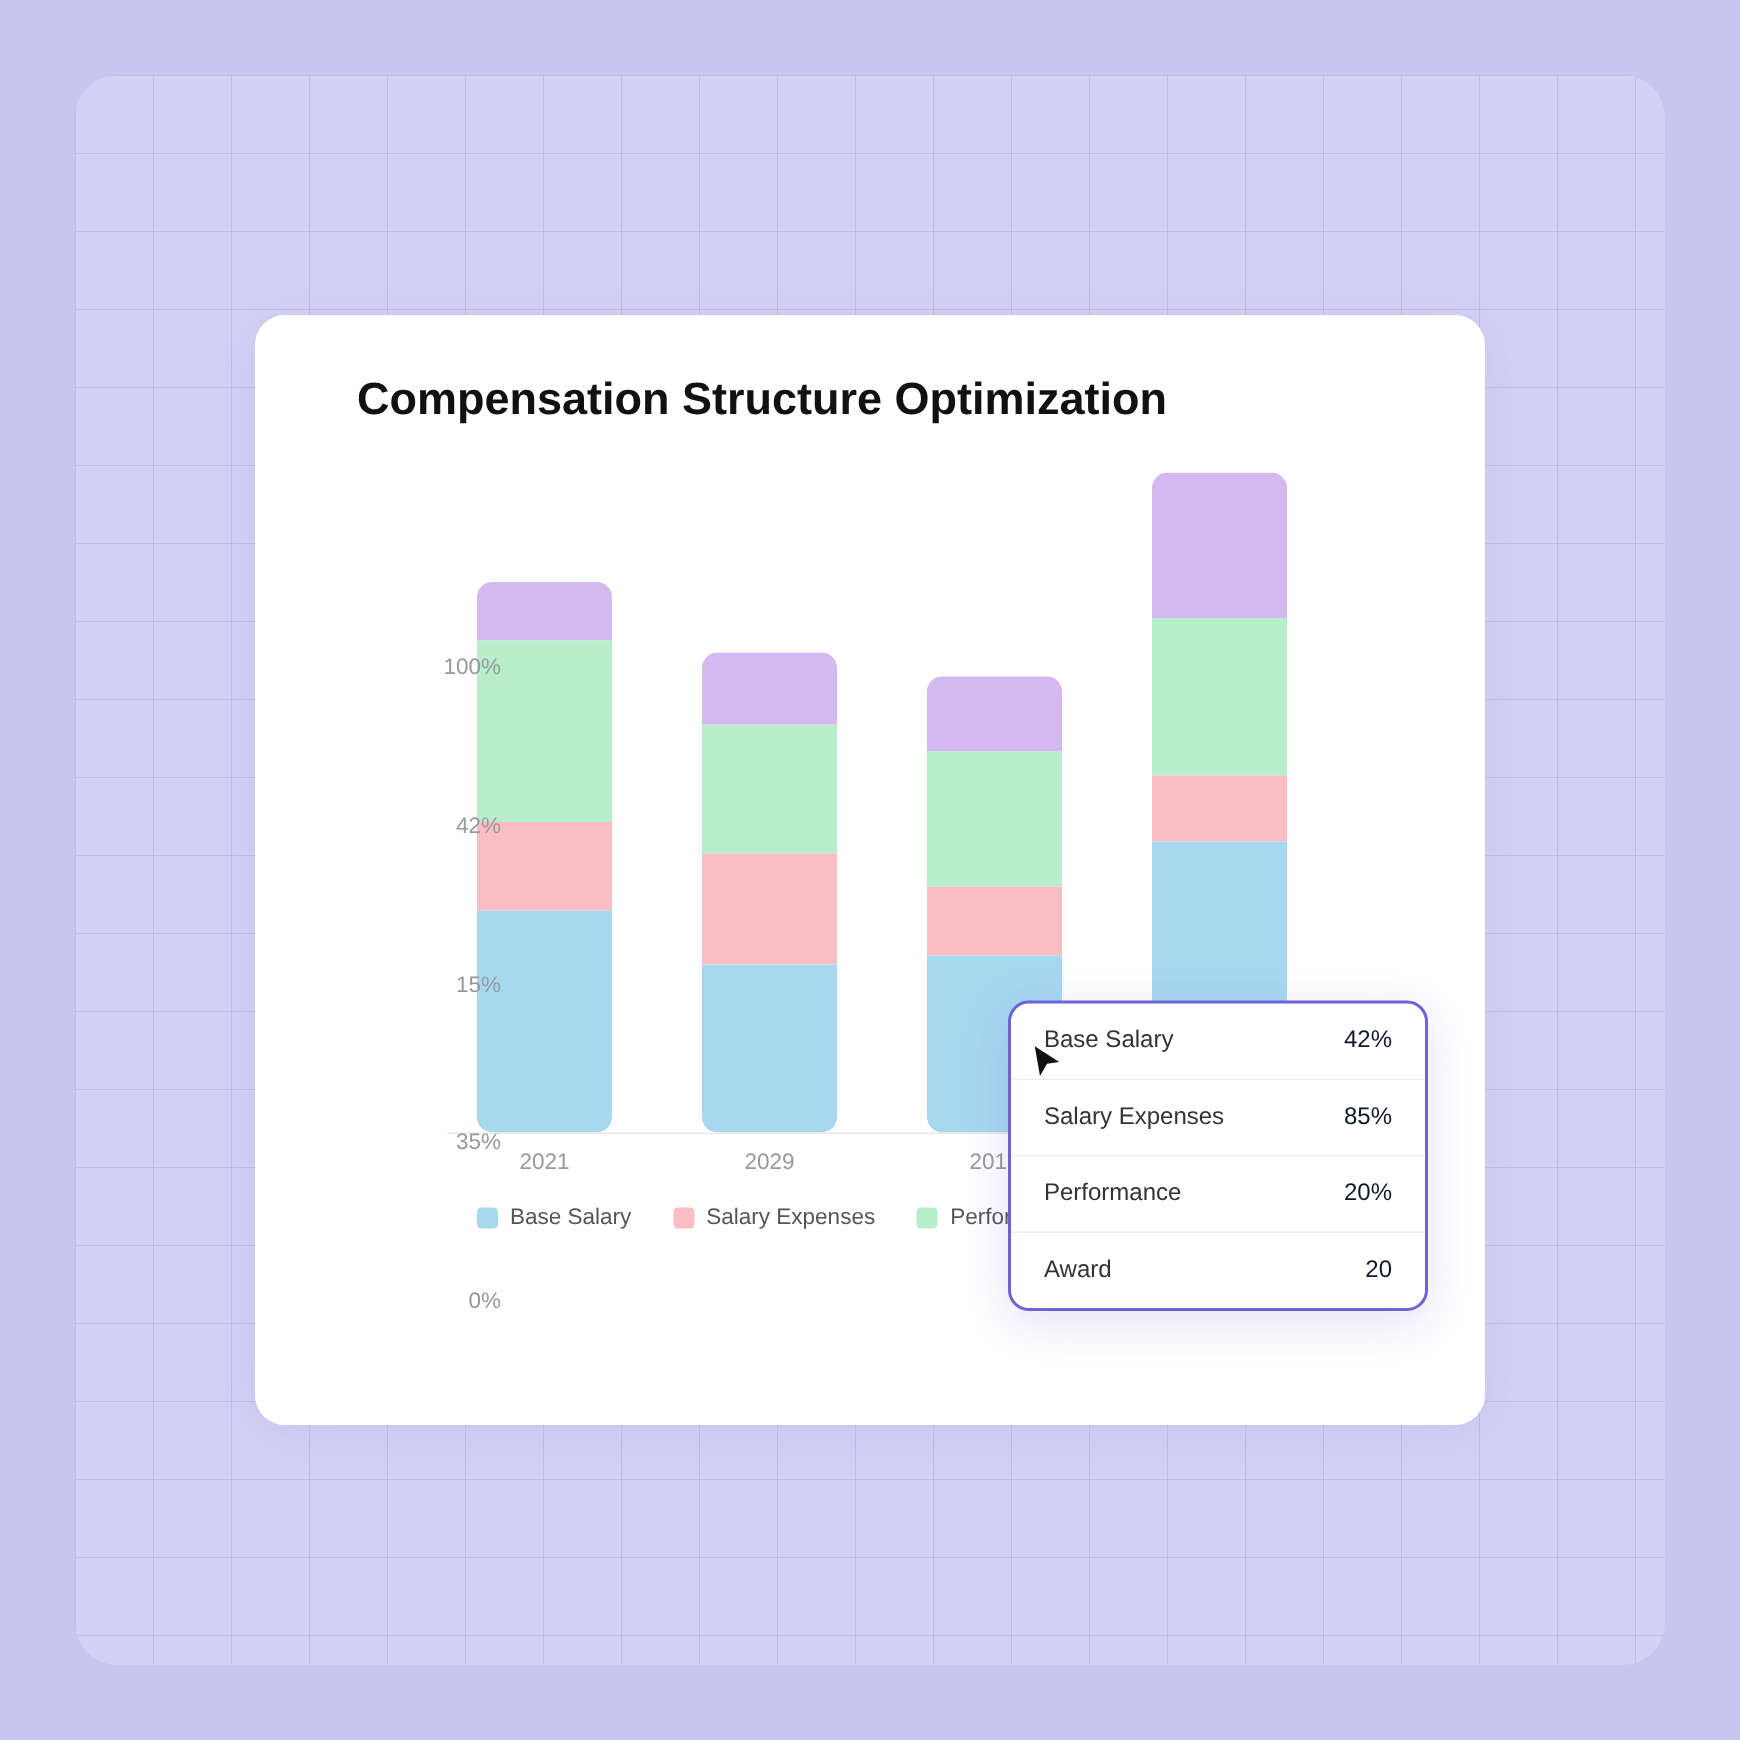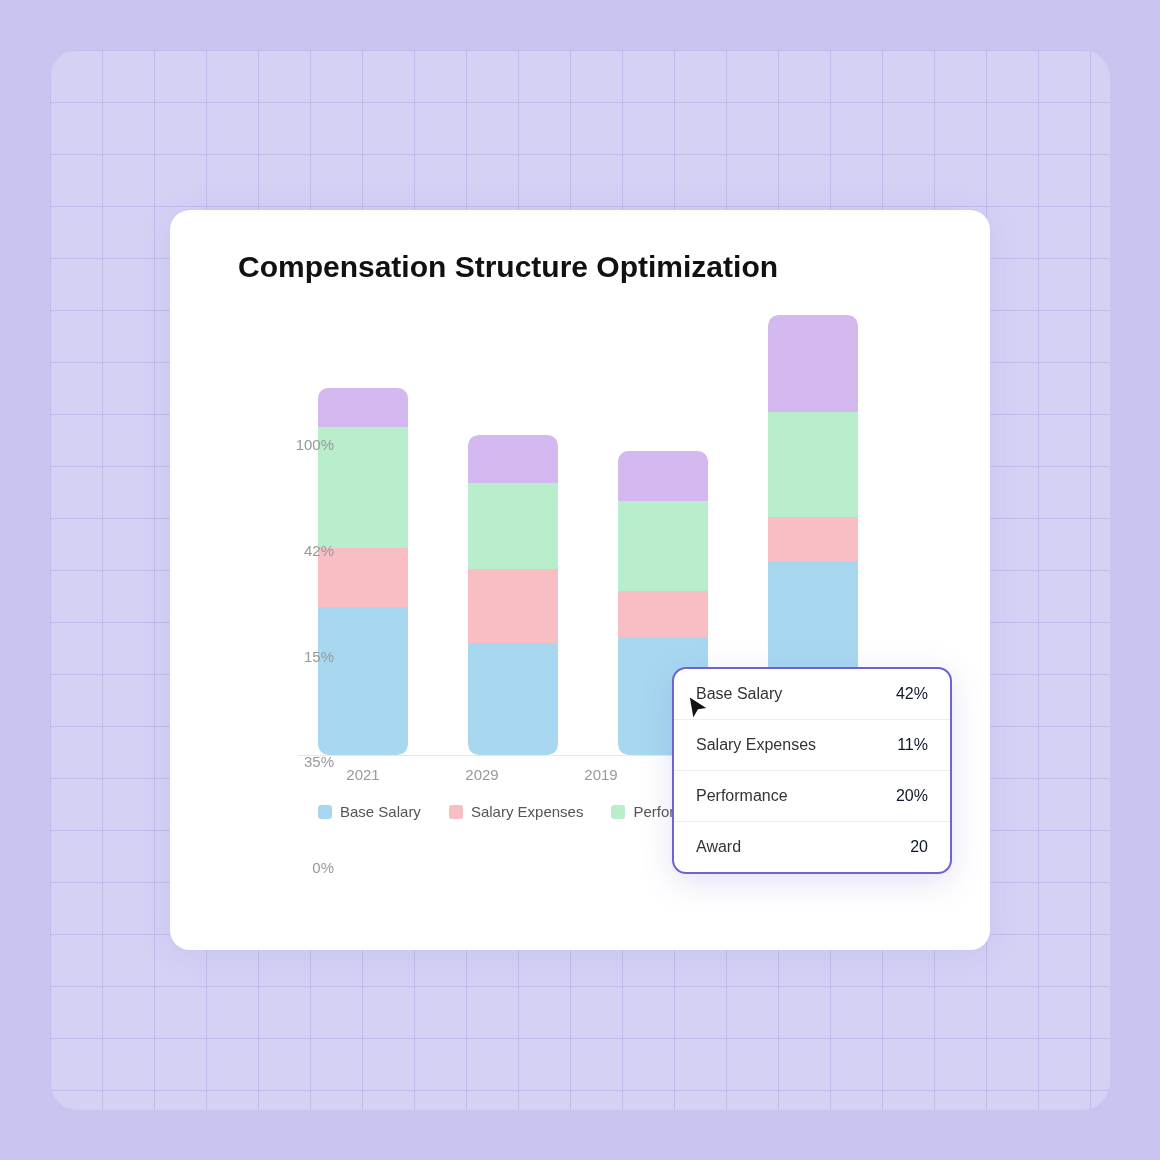--- a/index.html
+++ b/index.html
@@ -114,21 +114,21 @@
     .bar-segment:last-child {
       border-radius: 10px 10px 0 0;
     }
 
     .bar-segment:first-child {
       border-radius: 0 0 10px 10px;
     }
 
     .x-labels {
       display: flex;
-      gap: 29px;
+      gap: 60px;
       padding-left: 20px;
       margin-top: 10px;
     }
 
     .x-label {
       width: 90px;
       text-align: center;
       font-size: 15px;
       color: #999;
     }
@@ -296,21 +296,21 @@
           </svg>
         </div>
 
         <div class="tooltip">
           <div class="tooltip-row">
             <span class="tooltip-label">Base Salary</span>
             <span class="tooltip-value">42%</span>
           </div>
           <div class="tooltip-row">
             <span class="tooltip-label">Salary Expenses</span>
-            <span class="tooltip-value">11%</span>
+            <span class="tooltip-value">85%</span>
           </div>
           <div class="tooltip-row">
             <span class="tooltip-label">Performance</span>
             <span class="tooltip-value">20%</span>
           </div>
           <div class="tooltip-row">
             <span class="tooltip-label">Award</span>
             <span class="tooltip-value">20</span>
           </div>
         </div>

